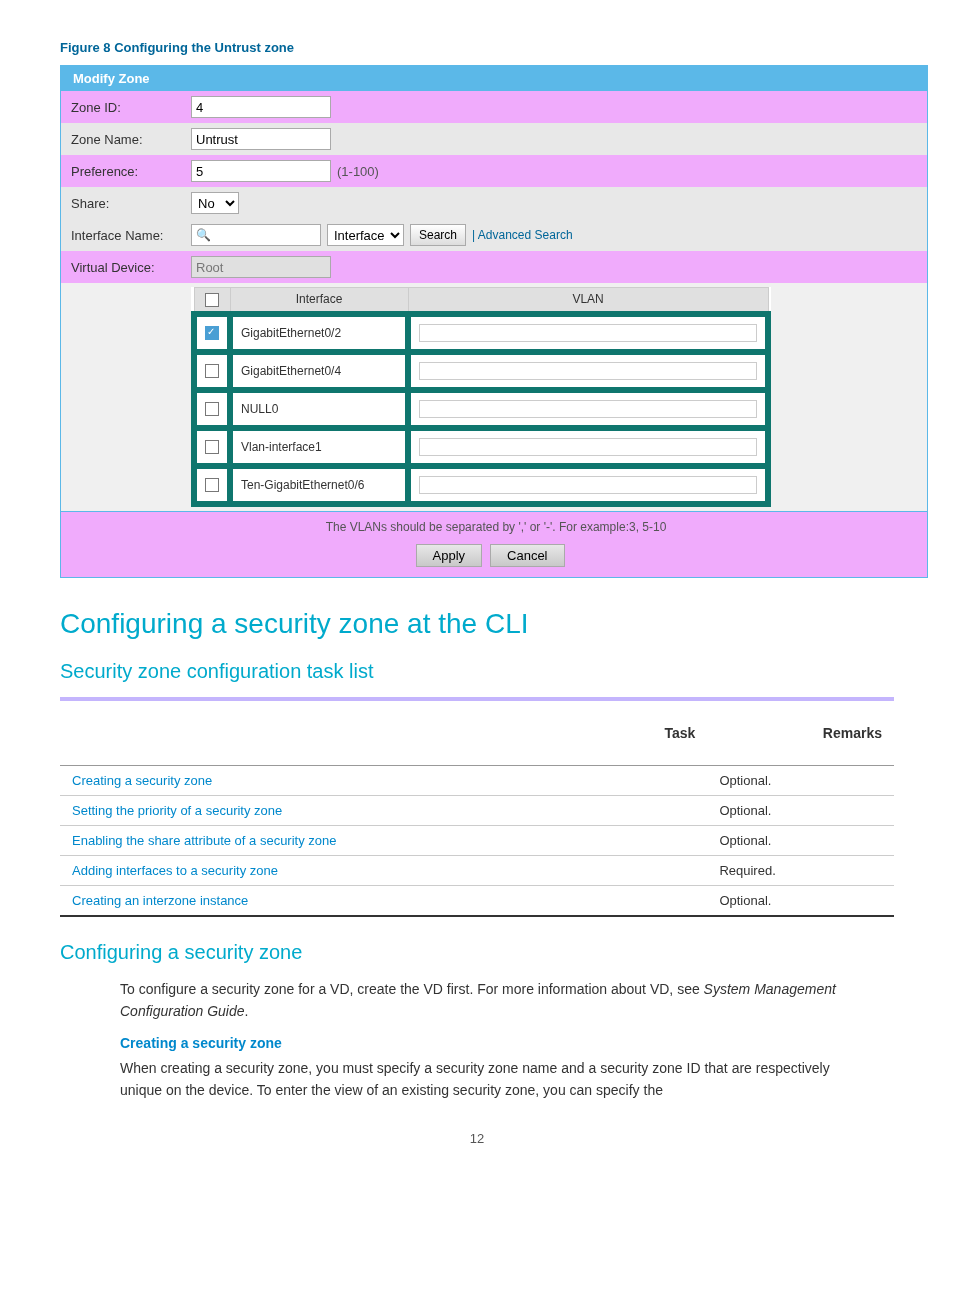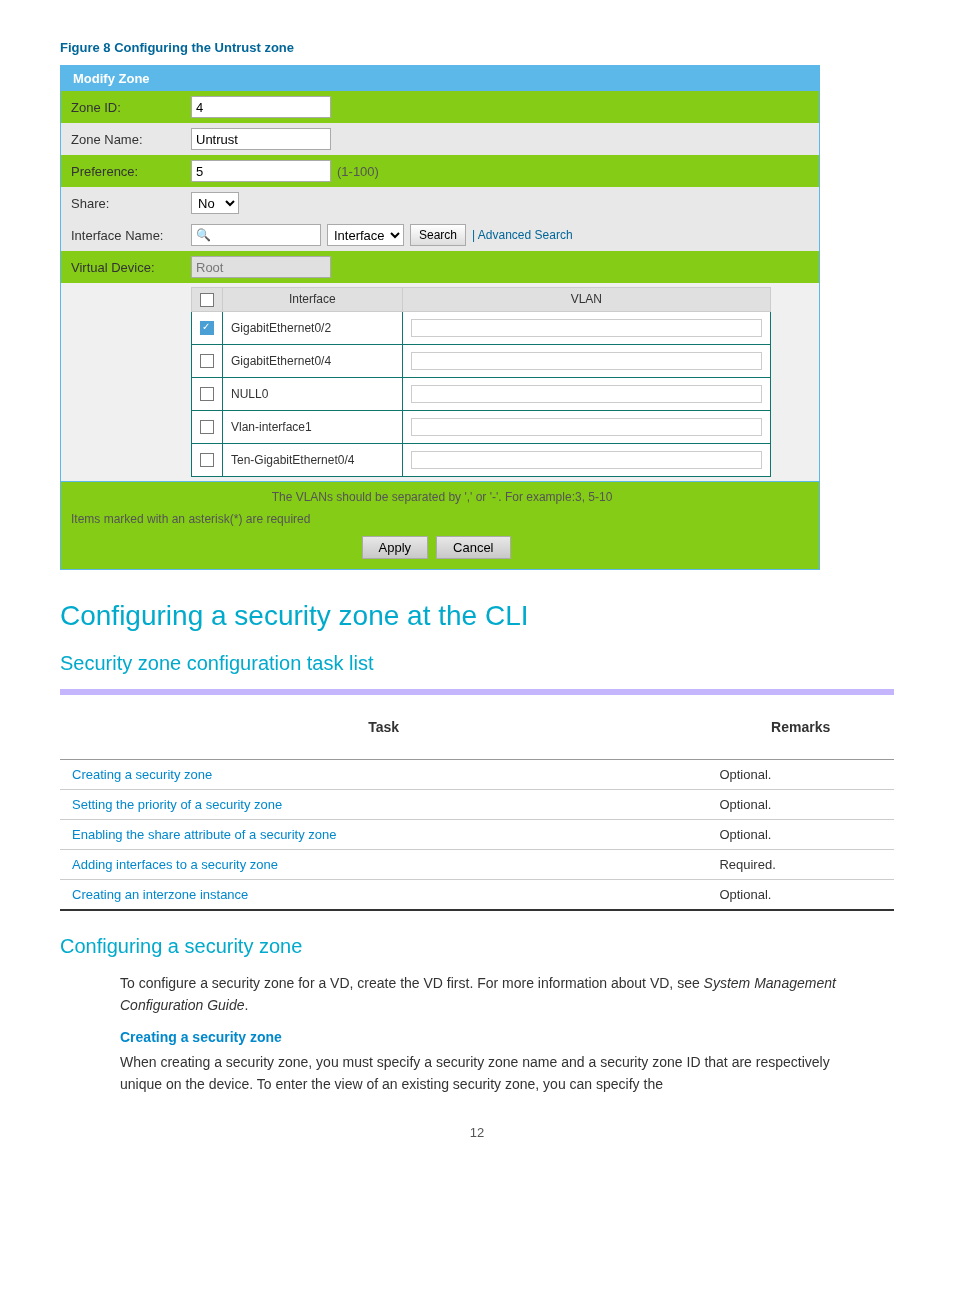--- a/index.html
+++ b/index.html
@@ -16,34 +16,34 @@
     
     .figure-caption {
       color: #006699;
       font-weight: bold;
       font-size: 13px;
       margin-bottom: 10px;
     }
 
     .modify-zone-panel {
       border: 1px solid #5bb8e8;
-      width: 760px;
+      width: 868px;
       margin-bottom: 20px;
     }
 
     .modify-zone-header {
       background: #5bb8e8;
       color: #fff;
       padding: 5px 12px;
       font-size: 13px;
       font-weight: bold;
     }
 
     .form-body {
-      background: #84cc16;
+      background: #f0abfc;
       padding: 0;
     }
 
     .form-row {
       display: flex;
       align-items: flex-start;
       padding: 5px 10px;
       min-height: 28px;
     }
 
@@ -150,21 +150,21 @@
     .interface-table th {
       background: #e0e0e0;
       border: 1px solid #ccc;
       font-size: 12px;
       font-weight: normal;
       padding: 4px 8px;
       text-align: center;
     }
 
     .interface-table td {
-      border: 1px solid #0f766e;
+      border: 6px solid #0f766e;
       font-size: 12px;
       padding: 7px 8px;
     }
 
     .interface-table td.check-col {
       width: 28px;
       text-align: center;
     }
 
     .interface-table td.name-col {
@@ -243,24 +243,24 @@
     .task-table {
       width: 100%;
       border-collapse: collapse;
       margin-bottom: 24px;
     }
 
     .task-table thead tr th {
       font-size: 14px;
       font-weight: bold;
       color: #333;
-      border-top: 6px solid #c4b5fd;
+      border-top: 4px solid #c4b5fd;
       border-bottom: 1px solid #999;
       padding: 24px 12px;
-      text-align: center;
+      text-align: right;
       background: #fff;
     }
 
     .task-table tbody tr td {
       font-size: 13px;
       padding: 7px 12px;
       border-bottom: 1px solid #ccc;
     }
 
     .task-table tbody tr:last-child td {
@@ -430,32 +430,31 @@
       </td>
       <td class="name-col">Vlan-interface1</td>
       <td class="vlan-col">
         <input class="vlan-input" type="text" value="" style="">
       </td>
     </tr>
             <tr>
       <td class="check-col">
         <div class="cb "></div>
       </td>
-      <td class="name-col">Ten-GigabitEthernet0/4</td>
+      <td class="name-col">Ten-GigabitEthernet0/6</td>
       <td class="vlan-col">
         <input class="vlan-input" type="text" value="" style="">
       </td>
     </tr>
           </tbody>
       </table>
     </div>
 
     <div class="vlan-note">The VLANs should be separated by ',' or '-'. For example:3, 5-10</div>
 
-    <div class="required-note">Items marked with an asterisk(*) are required</div>
 
     <div class="action-row">
       <button class="btn-apply">Apply</button>
       <button class="btn-cancel">Cancel</button>
     </div>
 
   </div>
 </div>
 
 <h1 class="section-title-large">Configuring a security zone at the CLI</h1>

